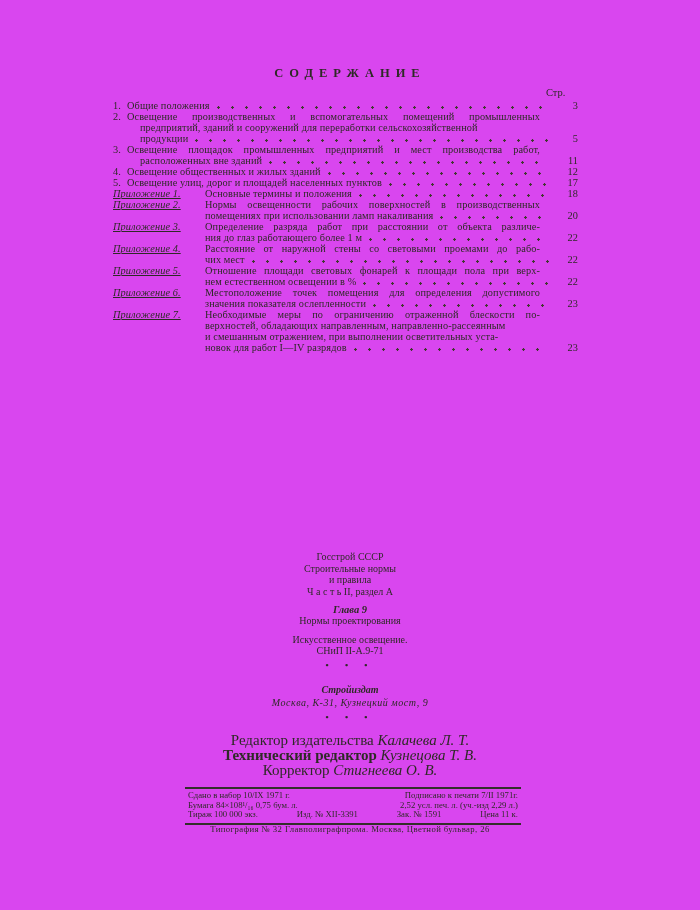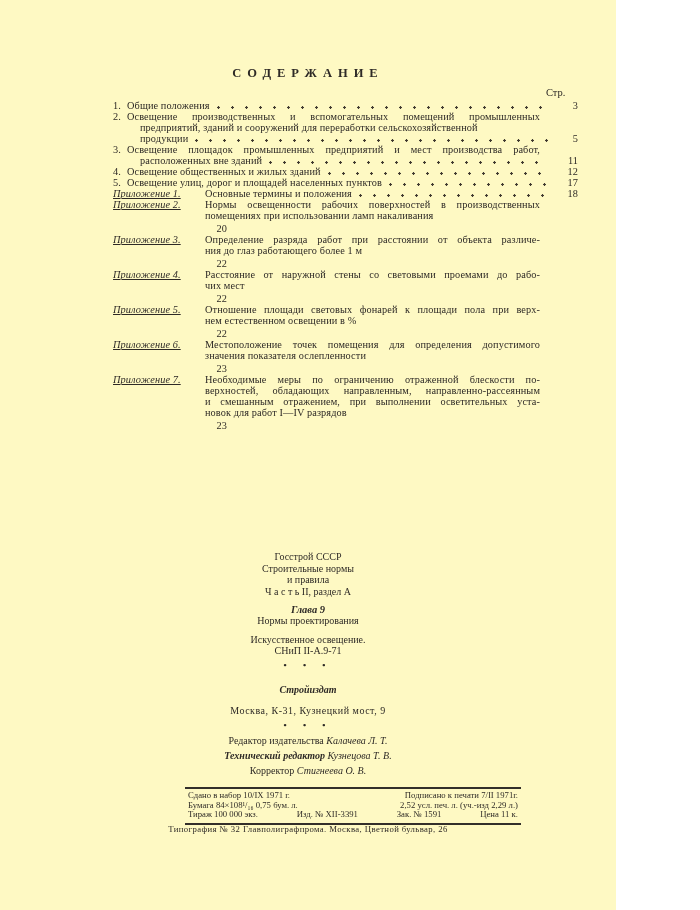--- a/index.html
+++ b/index.html
@@ -1,17 +1,17 @@
 <!DOCTYPE html>
 <html><head>
 <meta charset="utf-8">
 <style>
   html,body { margin:0; padding:0; background:#ffffff; }
   .page {
-    position:relative; width:616px; height:910px; background:#fef9c3;
+    position:relative; width:700px; height:910px; background:#d946ef;
     font-family:"Liberation Serif","DejaVu Serif",serif;
     color:#2e2a26; overflow:hidden;
   }
   
   .toc-title {
     position:absolute; top:66px; left:0; right:0; text-align:center;
     font-size:12.5px; font-weight:bold; letter-spacing:6px;
   }
   .page-col-header {
     position:absolute; top:87px; left:546px; width:34px;
@@ -22,41 +22,41 @@
     font-size:10.3px; line-height:11px; letter-spacing:0.1px;
   }
   .t-row { display:flex; white-space:nowrap; }
   .t-just { text-align:justify; text-align-last:justify; white-space:normal; }
   .num   { width:14px; flex:none; }
   .alabel{ width:92px; flex:none; font-style:italic; white-space:nowrap;text-decoration:underline; }
   .t-text-n  { width:413px; flex:none; }   
   .t-text-a  { width:335px; flex:none; }   
   .cont-n { margin-left:27px; }
   .cont-n.t-just { width:400px; }
-  .cont-a { margin-left:92px;flex-direction:column; }
+  .cont-a { margin-left:92px; }
   .cont-a.t-just { width:335px; }
   .leader {
     flex:1; align-self:flex-end; height:3px; margin:0 7px 2px 7px;
     background-image:radial-gradient(circle at 1.5px 1.5px, #40392f 1.05px, rgba(0,0,0,0) 1.45px);
     background-size:14px 3px; background-repeat:repeat-x;
   }
   .page-num { width:22px; flex:none; text-align:right; }
   
   .center-block { position:absolute; top:551px; left:0; right:0; text-align:center; }
   .cb-org  { font-size:10px; line-height:11.5px; }
   .cb-bold { font-size:10px; line-height:11.5px; font-weight:normal; }
   .cb-chapter { font-size:10.5px; font-style:italic; font-weight:bold; margin-top:7px; }
   .cb-sub-first { margin-top:7px; }
   .cb-sep { font-size:9px; font-weight:bold; letter-spacing:7px; margin-top:3px; line-height:10px; }
   .cb-pub { margin-top:14px; font-size:10px; font-weight:bold; font-style:italic; }
-  .cb-addr{ margin-top:10px; font-size:10px; letter-spacing:0.5px; }
+  .cb-addr{ margin-top:2px; font-size:10px; font-style:italic; letter-spacing:0.5px; }
   .cb-sep2{ margin-top:4px; }
-  .editors { margin-top:3px; font-size:10px; line-height:15.3px; }
+  .editors { margin-top:11px; font-size:15px; line-height:15.3px; }
   .editor-name { font-style:italic; }
-  .role-bold { font-weight:bold;font-style:italic; }
+  .role-bold { font-weight:bold; }
   
   .colophon {
     position:absolute; top:787px; left:185px; width:336px;
     border-top:2px solid #332f2a; border-bottom:2px solid #332f2a;
     padding:2px 3px 3px 3px; font-size:8.7px; line-height:9.6px;
     box-sizing:border-box;
   }
   .col-row { display:flex; justify-content:space-between; white-space:nowrap; }
   .printer-line {
     position:absolute; top:824px; left:0; right:0; text-align:center;

